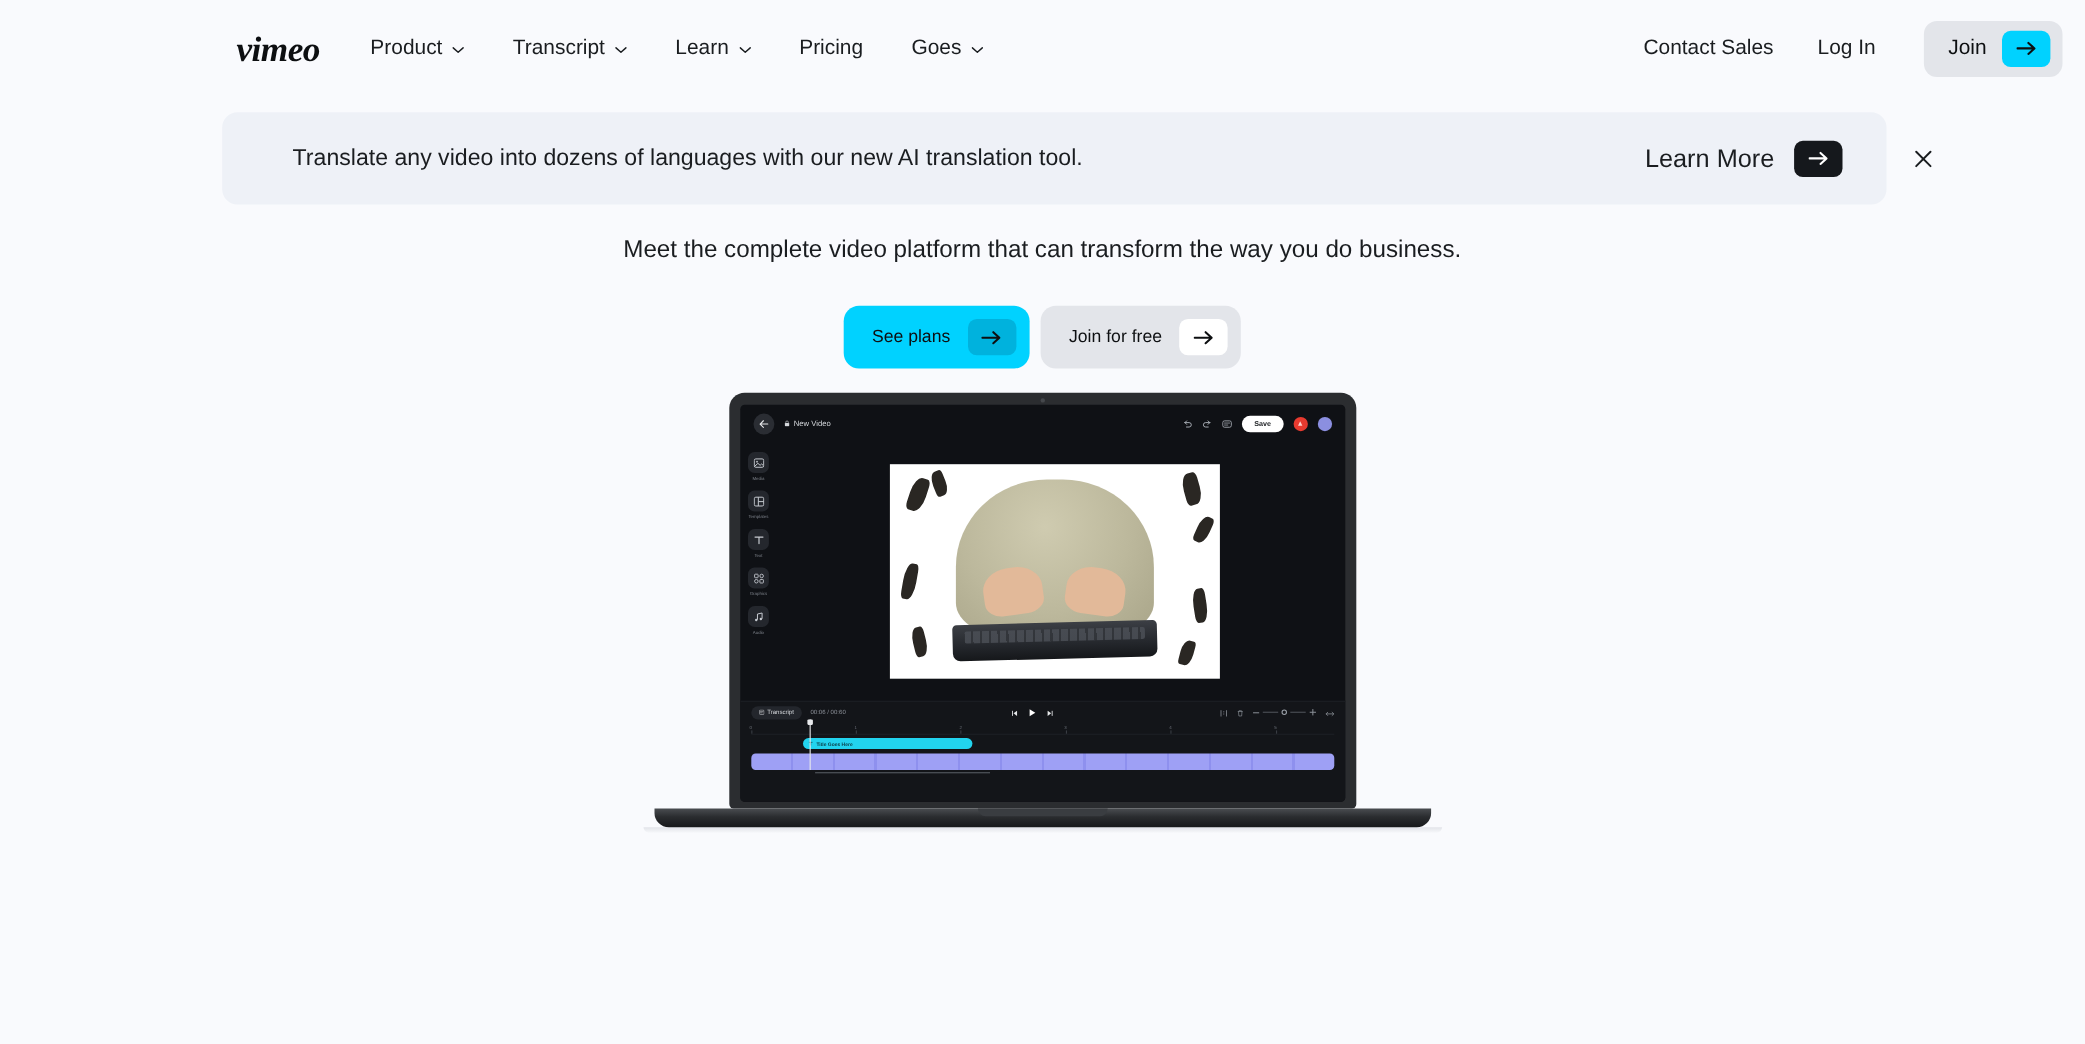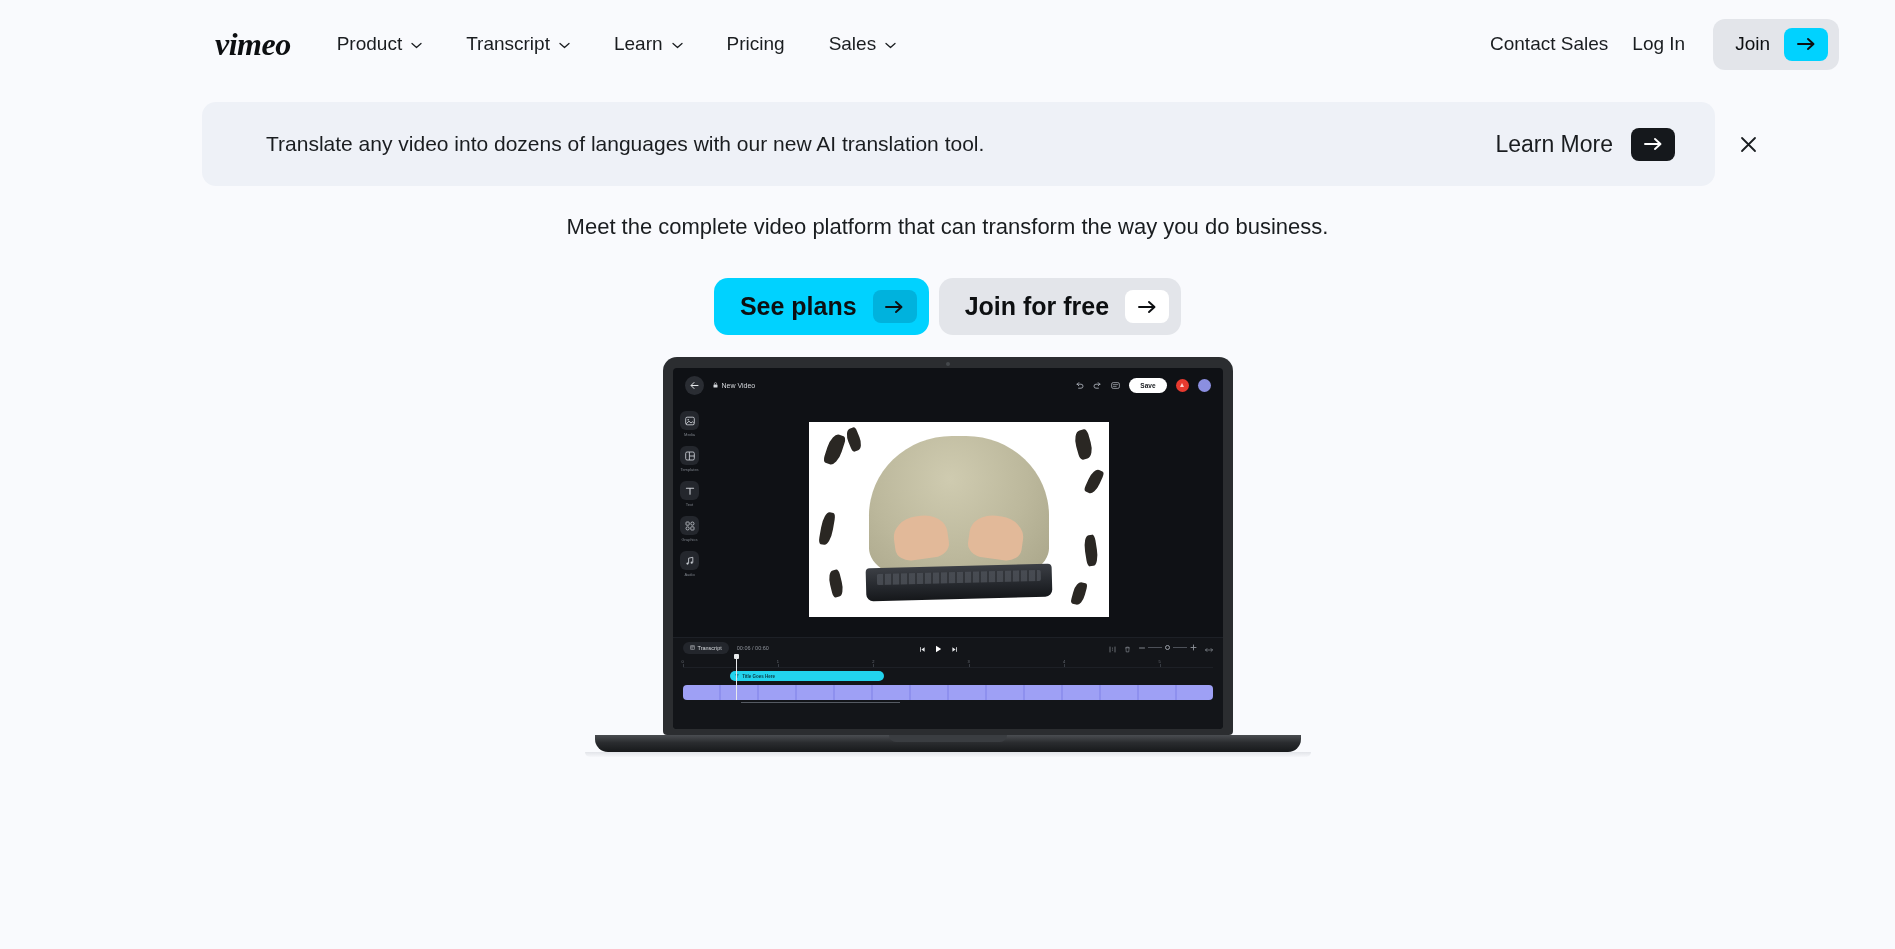--- a/index.html
+++ b/index.html
@@ -8,21 +8,21 @@
     background: #f9fafd;
     font-family: "Liberation Sans", sans-serif;
     color: #0d0f11;
     overflow: hidden;
   }
 
   
   .header {
     height: 88px;
     display: flex; align-items: center;
-    padding: 0 56px 0 215px;
+    padding: 0 20px 0 215px;
   }
   .logo {
     font-family: "Liberation Serif", serif;
     font-size: 32px; font-weight: 700; font-style: italic;
     letter-spacing: -0.5px;
     color: #0d0f11;
     margin-right: 32px;
     user-select: none;
   }
   .nav { display: flex; align-items: center; gap: 16px; }
@@ -35,21 +35,21 @@
   }
   .chev {
     width: 11px; height: 7px;
     position: relative; top: 1px;
     flex: 0 0 auto;
   }
   .chev svg { display: block; }
 
   .header-right {
     margin-left: auto;
-    display: flex; align-items: center; gap: 0;
+    display: flex; align-items: center; gap: 16px;
   }
   .hr-link {
     font-size: 19px; color: #1a1d20;
     padding: 8px 12px; cursor: pointer; border-radius: 8px;
     white-space: nowrap;
   }
   .join-wrap {
     display: flex; align-items: center; gap: 14px;
     background: #e3e5ea;
     border-radius: 12px;
@@ -118,21 +118,21 @@
     display: flex; justify-content: center; align-items: center; gap: 10px;
   }
   .cta {
     display: flex; align-items: center; gap: 16px;
     border-radius: 14px;
     padding: 12px 12px 12px 26px;
     cursor: pointer;
   }
   .cta-primary { background: #00d2ff; }
   .cta-secondary { background: #e3e5ea; }
-  .cta-label { font-size: 25px; color: #0d0f11; white-space: nowrap; font-weight: bold; }
+  .cta-label { font-size: 16px; color: #0d0f11; white-space: nowrap; }
 
   
   .laptop-wrap {
     margin-top: 22px;
     display: flex; flex-direction: column; align-items: center;
   }
   .laptop-screen {
     width: 570px; height: 378px;
     background: #2b2d30;
     border-radius: 14px 14px 4px 4px;
@@ -345,21 +345,21 @@
       <span class="chev">
         <svg width="11" height="7" viewBox="0 0 11 7">
             <path d="M1 1.5L5.5 5.5L10 1.5" stroke="#1a1d20" stroke-width="1.3" fill="none" stroke-linecap="round" stroke-linejoin="round"></path>
           </svg>
       </span>
     </div>
     <div class="nav-item">
       <span>Pricing</span>
     </div>
     <div class="nav-item">
-      <span>Sales</span>
+      <span>Goes</span>
       <span class="chev">
         <svg width="11" height="7" viewBox="0 0 11 7">
             <path d="M1 1.5L5.5 5.5L10 1.5" stroke="#1a1d20" stroke-width="1.3" fill="none" stroke-linecap="round" stroke-linejoin="round"></path>
           </svg>
       </span>
     </div>
   </div>
 
   <div class="header-right">
     <div class="hr-link">Contact Sales</div>

